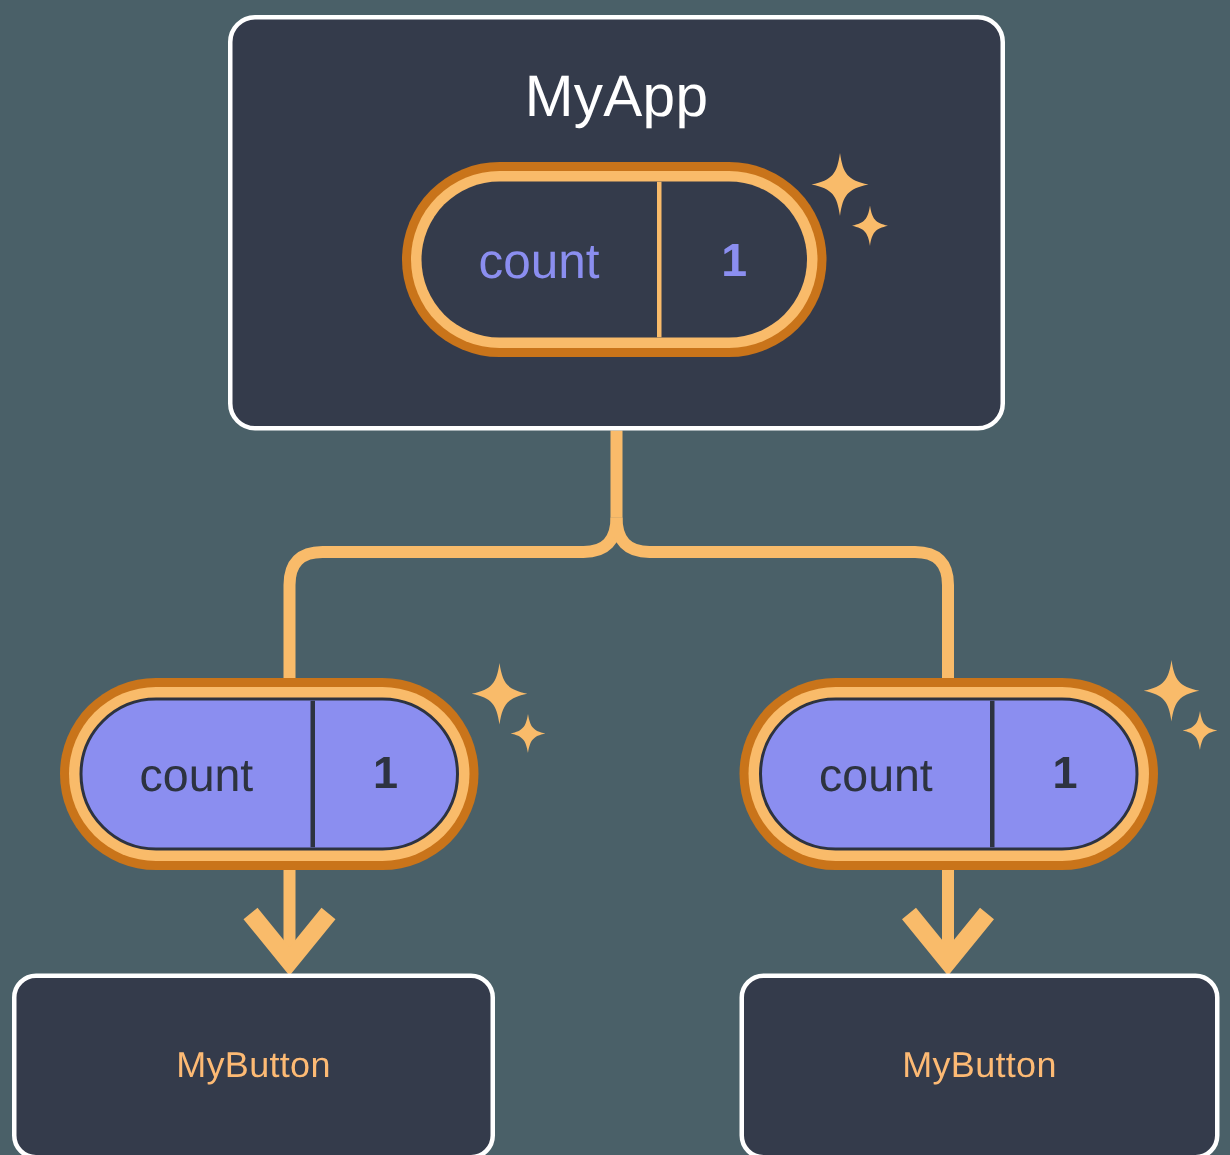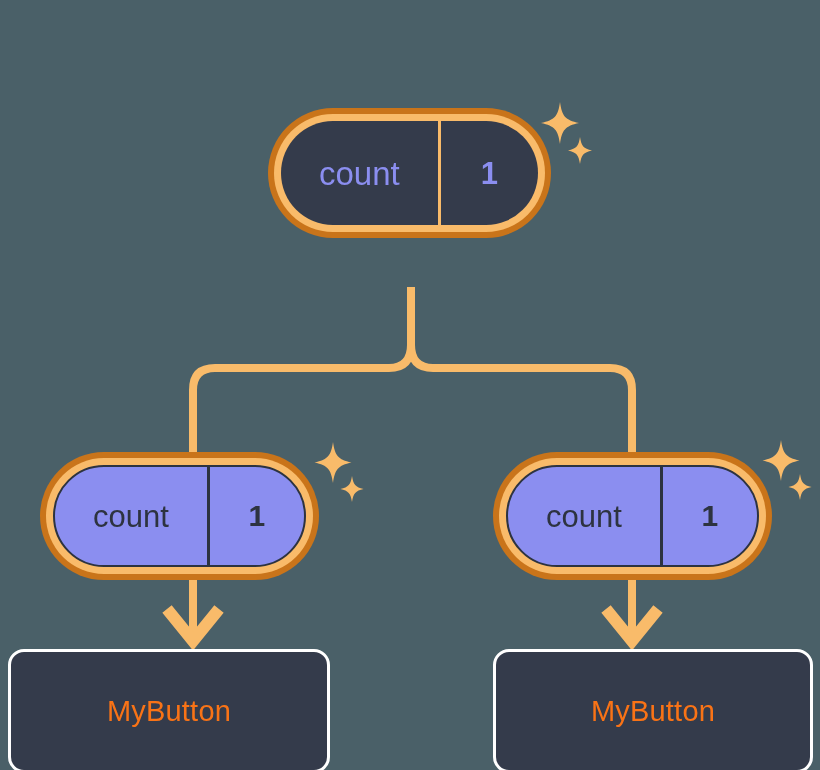--- a/index.html
+++ b/index.html
@@ -78,22 +78,22 @@
     width: 322px;
     height: 124px;
   }
   #leaf-card-right {
     left: 493px;
     top: 649px;
     width: 320px;
     height: 124px;
   }
   .leaf-label {
-    color: #f97316;
-    font-size: 29px;
+    color: #fdba74;
+    font-size: 24px;
     font-weight: 400;
     line-height: 1;
     letter-spacing: 0.2px;
   }
 
   
   .pill {
     position: absolute;
     box-sizing: border-box;
     z-index: 3;
@@ -211,20 +211,23 @@
       <path d="M 193 575 L 193 641" fill="none" stroke="#f9bb6a" stroke-width="8" stroke-linecap="butt"></path>
       <path d="M 167 609 L 193 641 L 219 609" fill="none" stroke="#f9bb6a" stroke-width="12" stroke-linecap="butt" stroke-linejoin="miter"></path>
     </g>
 
     <g>
       <path d="M 632 575 L 632 641" fill="none" stroke="#f9bb6a" stroke-width="8" stroke-linecap="butt"></path>
       <path d="M 606 609 L 632 641 L 658 609" fill="none" stroke="#f9bb6a" stroke-width="12" stroke-linecap="butt" stroke-linejoin="miter"></path>
     </g>
   </svg>
 
+  <div id="root-card" class="card">
+    <div id="root-title">MyApp</div>
+  </div>
 
   <div id="pill-root" class="pill pill--dark">
     <div class="pill-mid">
       <div class="pill-inner">
         <div class="pill-key">count</div>
         <div class="pill-val">1</div>
       </div>
     </div>
   </div>
 

